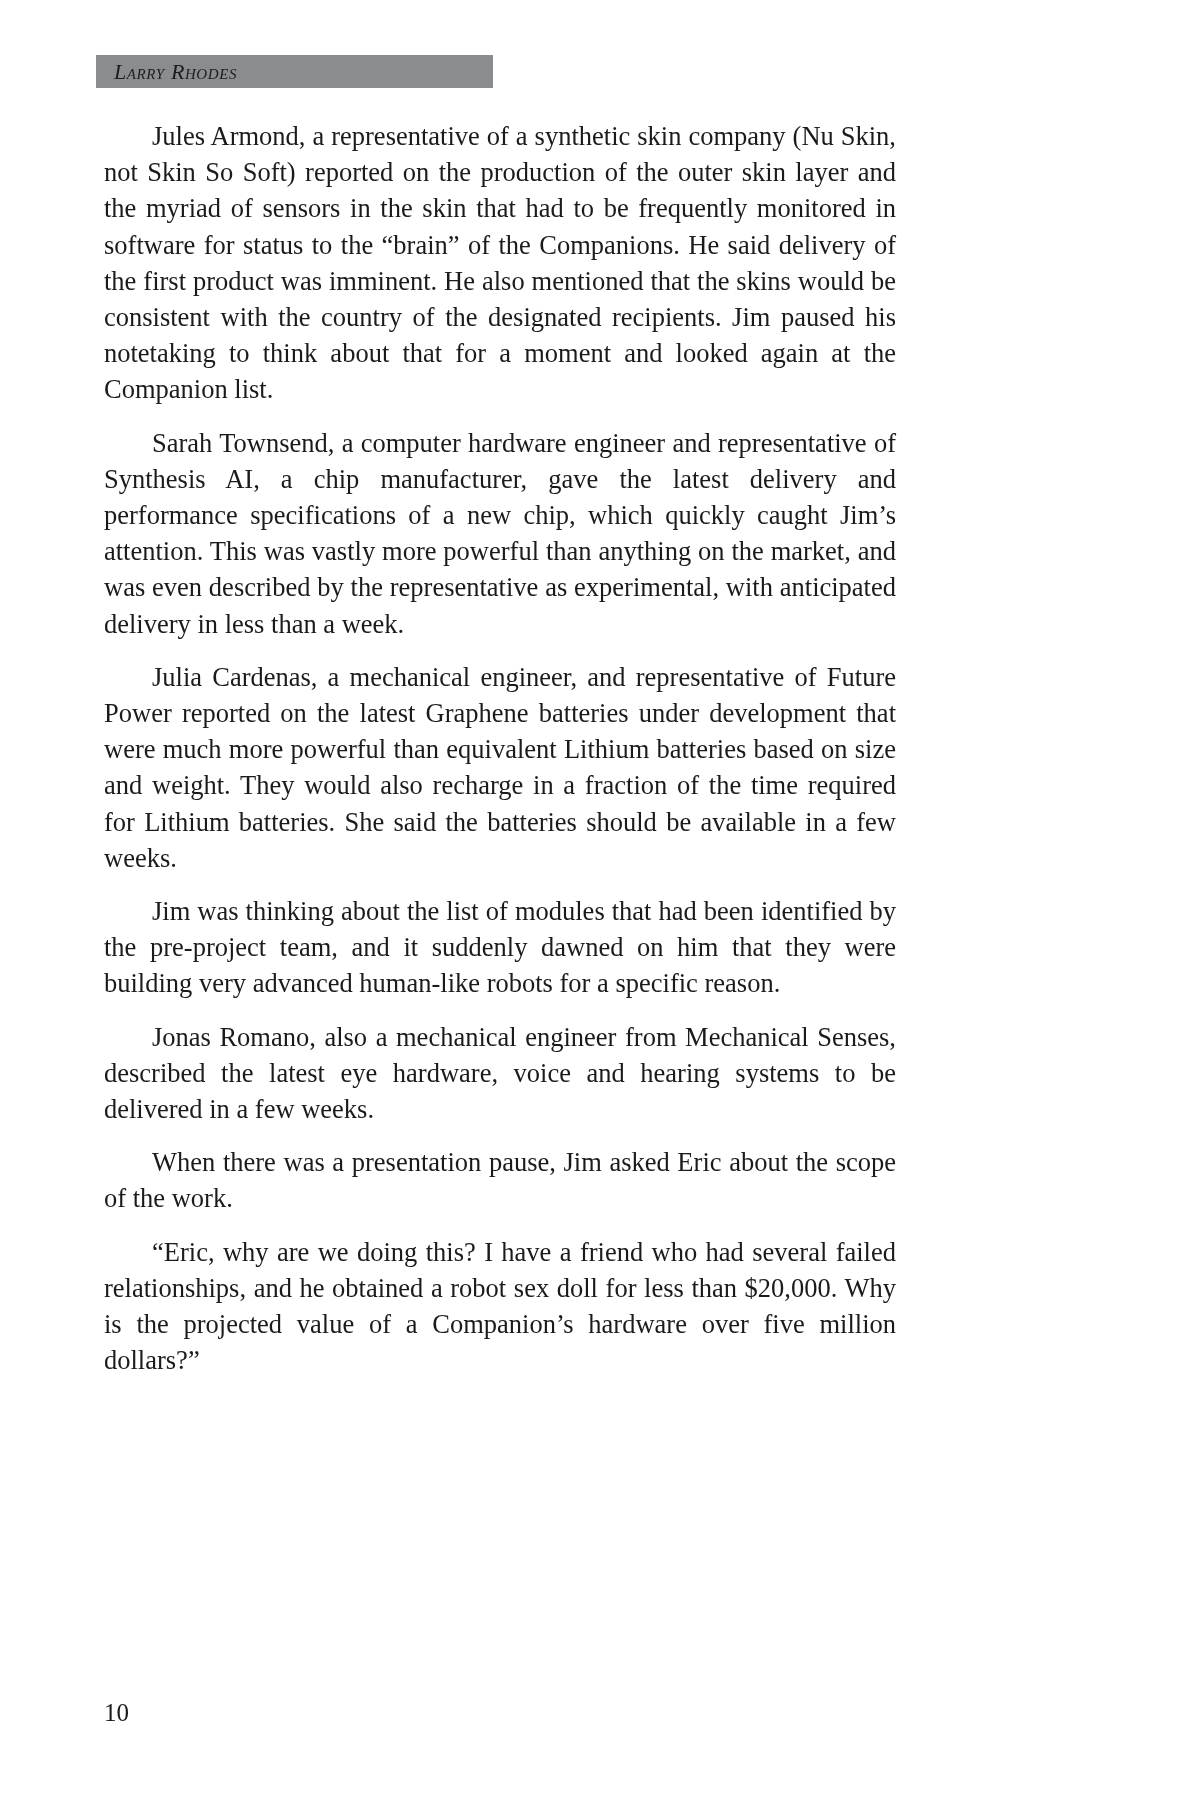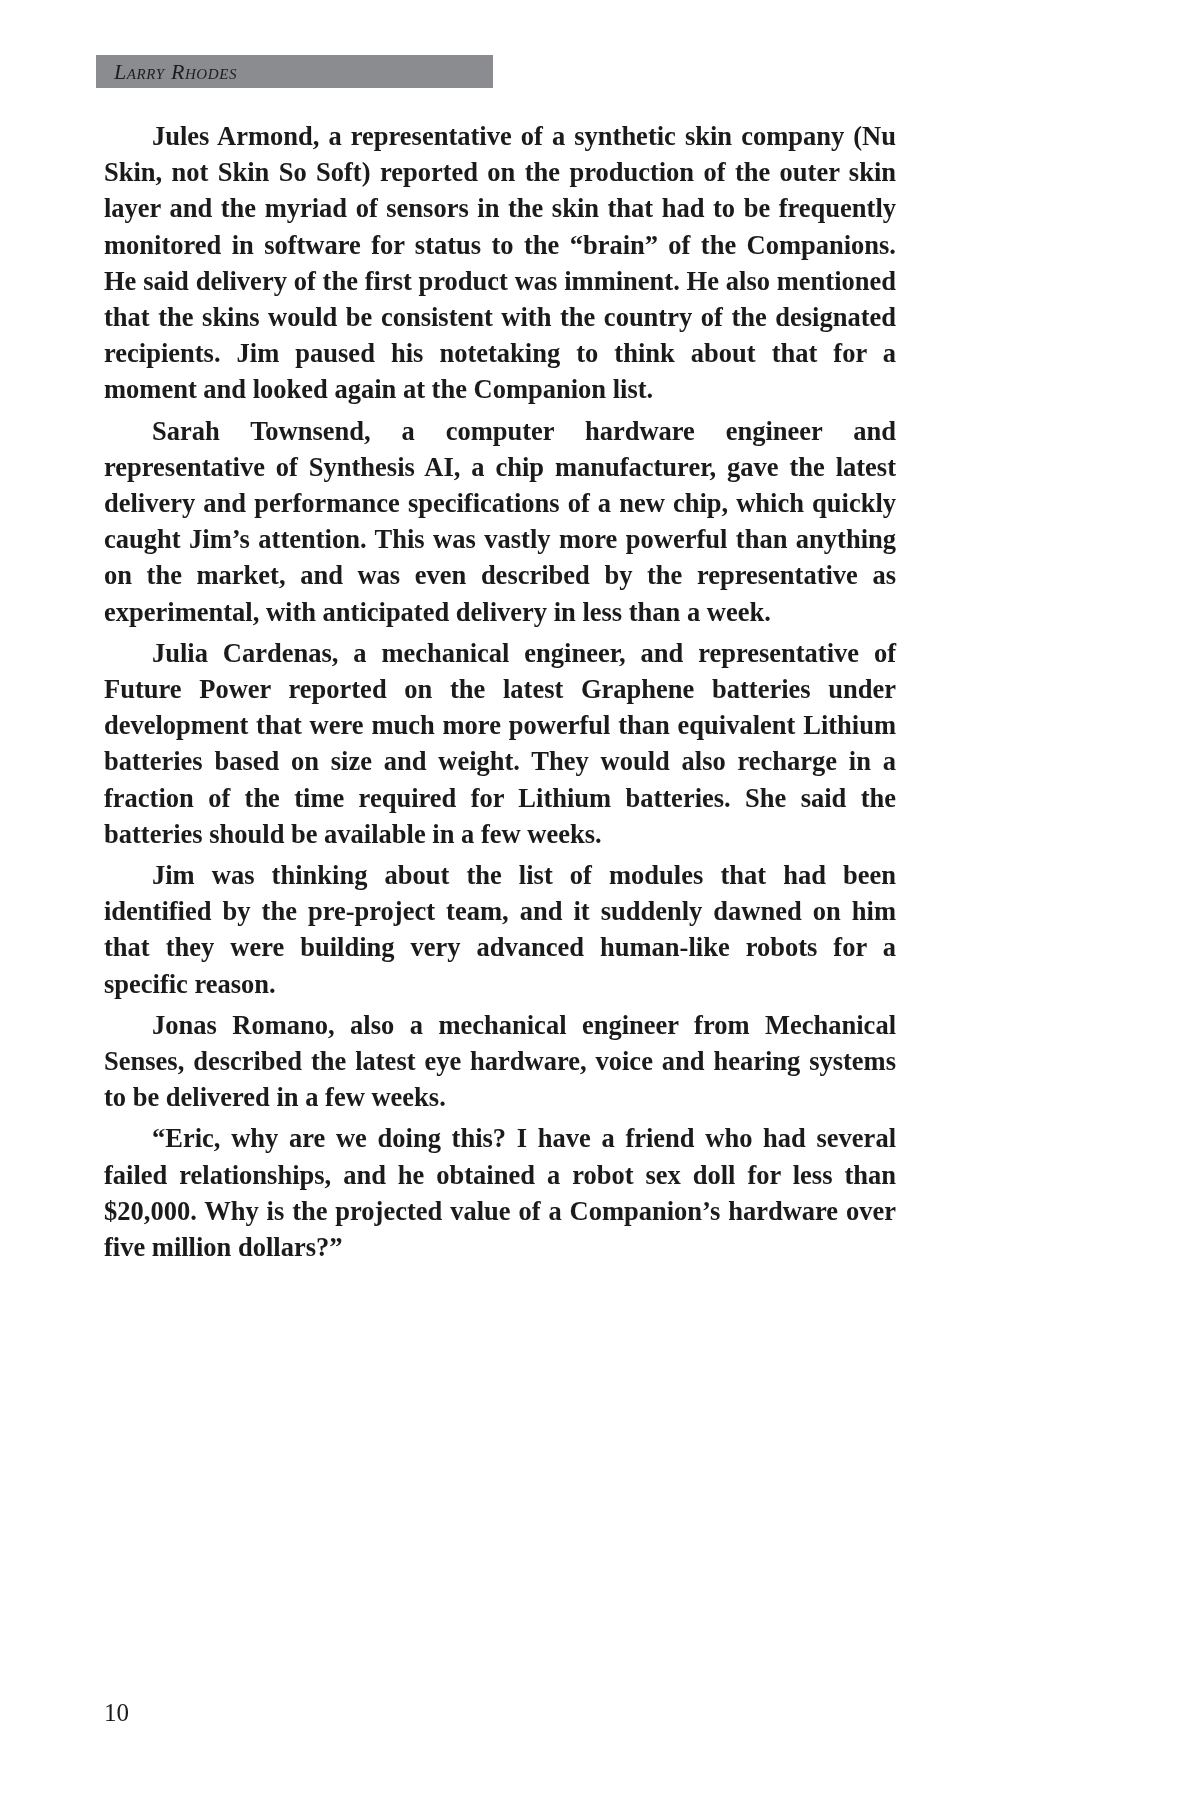--- a/index.html
+++ b/index.html
@@ -56,25 +56,24 @@
   }
 
   .para {
     margin: 0 0 0 0;
     text-align: justify;
     text-justify: inter-word;
     font-size: 26.5px;
     line-height: 36.2px;
     text-indent: 48px;
     hyphens: none;
-    font-weight: bold;
     -webkit-hyphens: none;
   }
   .para + .para {
-    margin-top: 5px;
+    margin-top: 17px;
   }
   .para:last-child { text-align: justify; }
 
   
 
   
   .folio {
     position: absolute;
     left: 104px;
     top: 1700px;
@@ -92,18 +91,19 @@
   <div class="running-head">
     <span class="running-head-text">Larry Rhodes</span>
   </div>
 
   <div class="textblock">
     <p class="para">Jules Armond, a representative of a synthetic skin company (Nu Skin, not Skin So Soft) reported on the production of the outer skin layer and the myriad of sensors in the skin that had to be frequently monitored in software for status to the “brain” of the Companions. He said delivery of the first product was imminent. He also mentioned that the skins would be consistent with the country of the designated recipients. Jim paused his notetaking to think about that for a moment and looked again at the Companion list.</p>
     <p class="para">Sarah Townsend, a computer hardware engineer and representative of Synthesis AI, a chip manufacturer, gave the latest delivery and performance specifications of a new chip, which quickly caught Jim’s attention. This was vastly more powerful than anything on the market, and was even described by the representative as experimental, with anticipated delivery in less than a week.</p>
     <p class="para">Julia Cardenas, a mechanical engineer, and representative of Future Power reported on the latest Graphene batteries under development that were much more powerful than equivalent Lithium batteries based on size and weight. They would also recharge in a fraction of the time required for Lithium batteries. She said the batteries should be available in a few weeks.</p>
     <p class="para">Jim was thinking about the list of modules that had been identified by the pre-project team, and it suddenly dawned on him that they were building very advanced human-like robots for a specific reason.</p>
     <p class="para">Jonas Romano, also a mechanical engineer from Mechanical Senses, described the latest eye hardware, voice and hearing systems to be delivered in a few weeks.</p>
+    <p class="para">When there was a presentation pause, Jim asked Eric about the scope of the work.</p>
     <p class="para">“Eric, why are we doing this? I have a friend who had several failed relationships, and he obtained a robot sex doll for less than $20,000. Why is the projected value of a Companion’s hardware over five million dollars?”</p>
   </div>
 
   <div class="folio">10</div>
 
 </div>
 
 </body></html>

